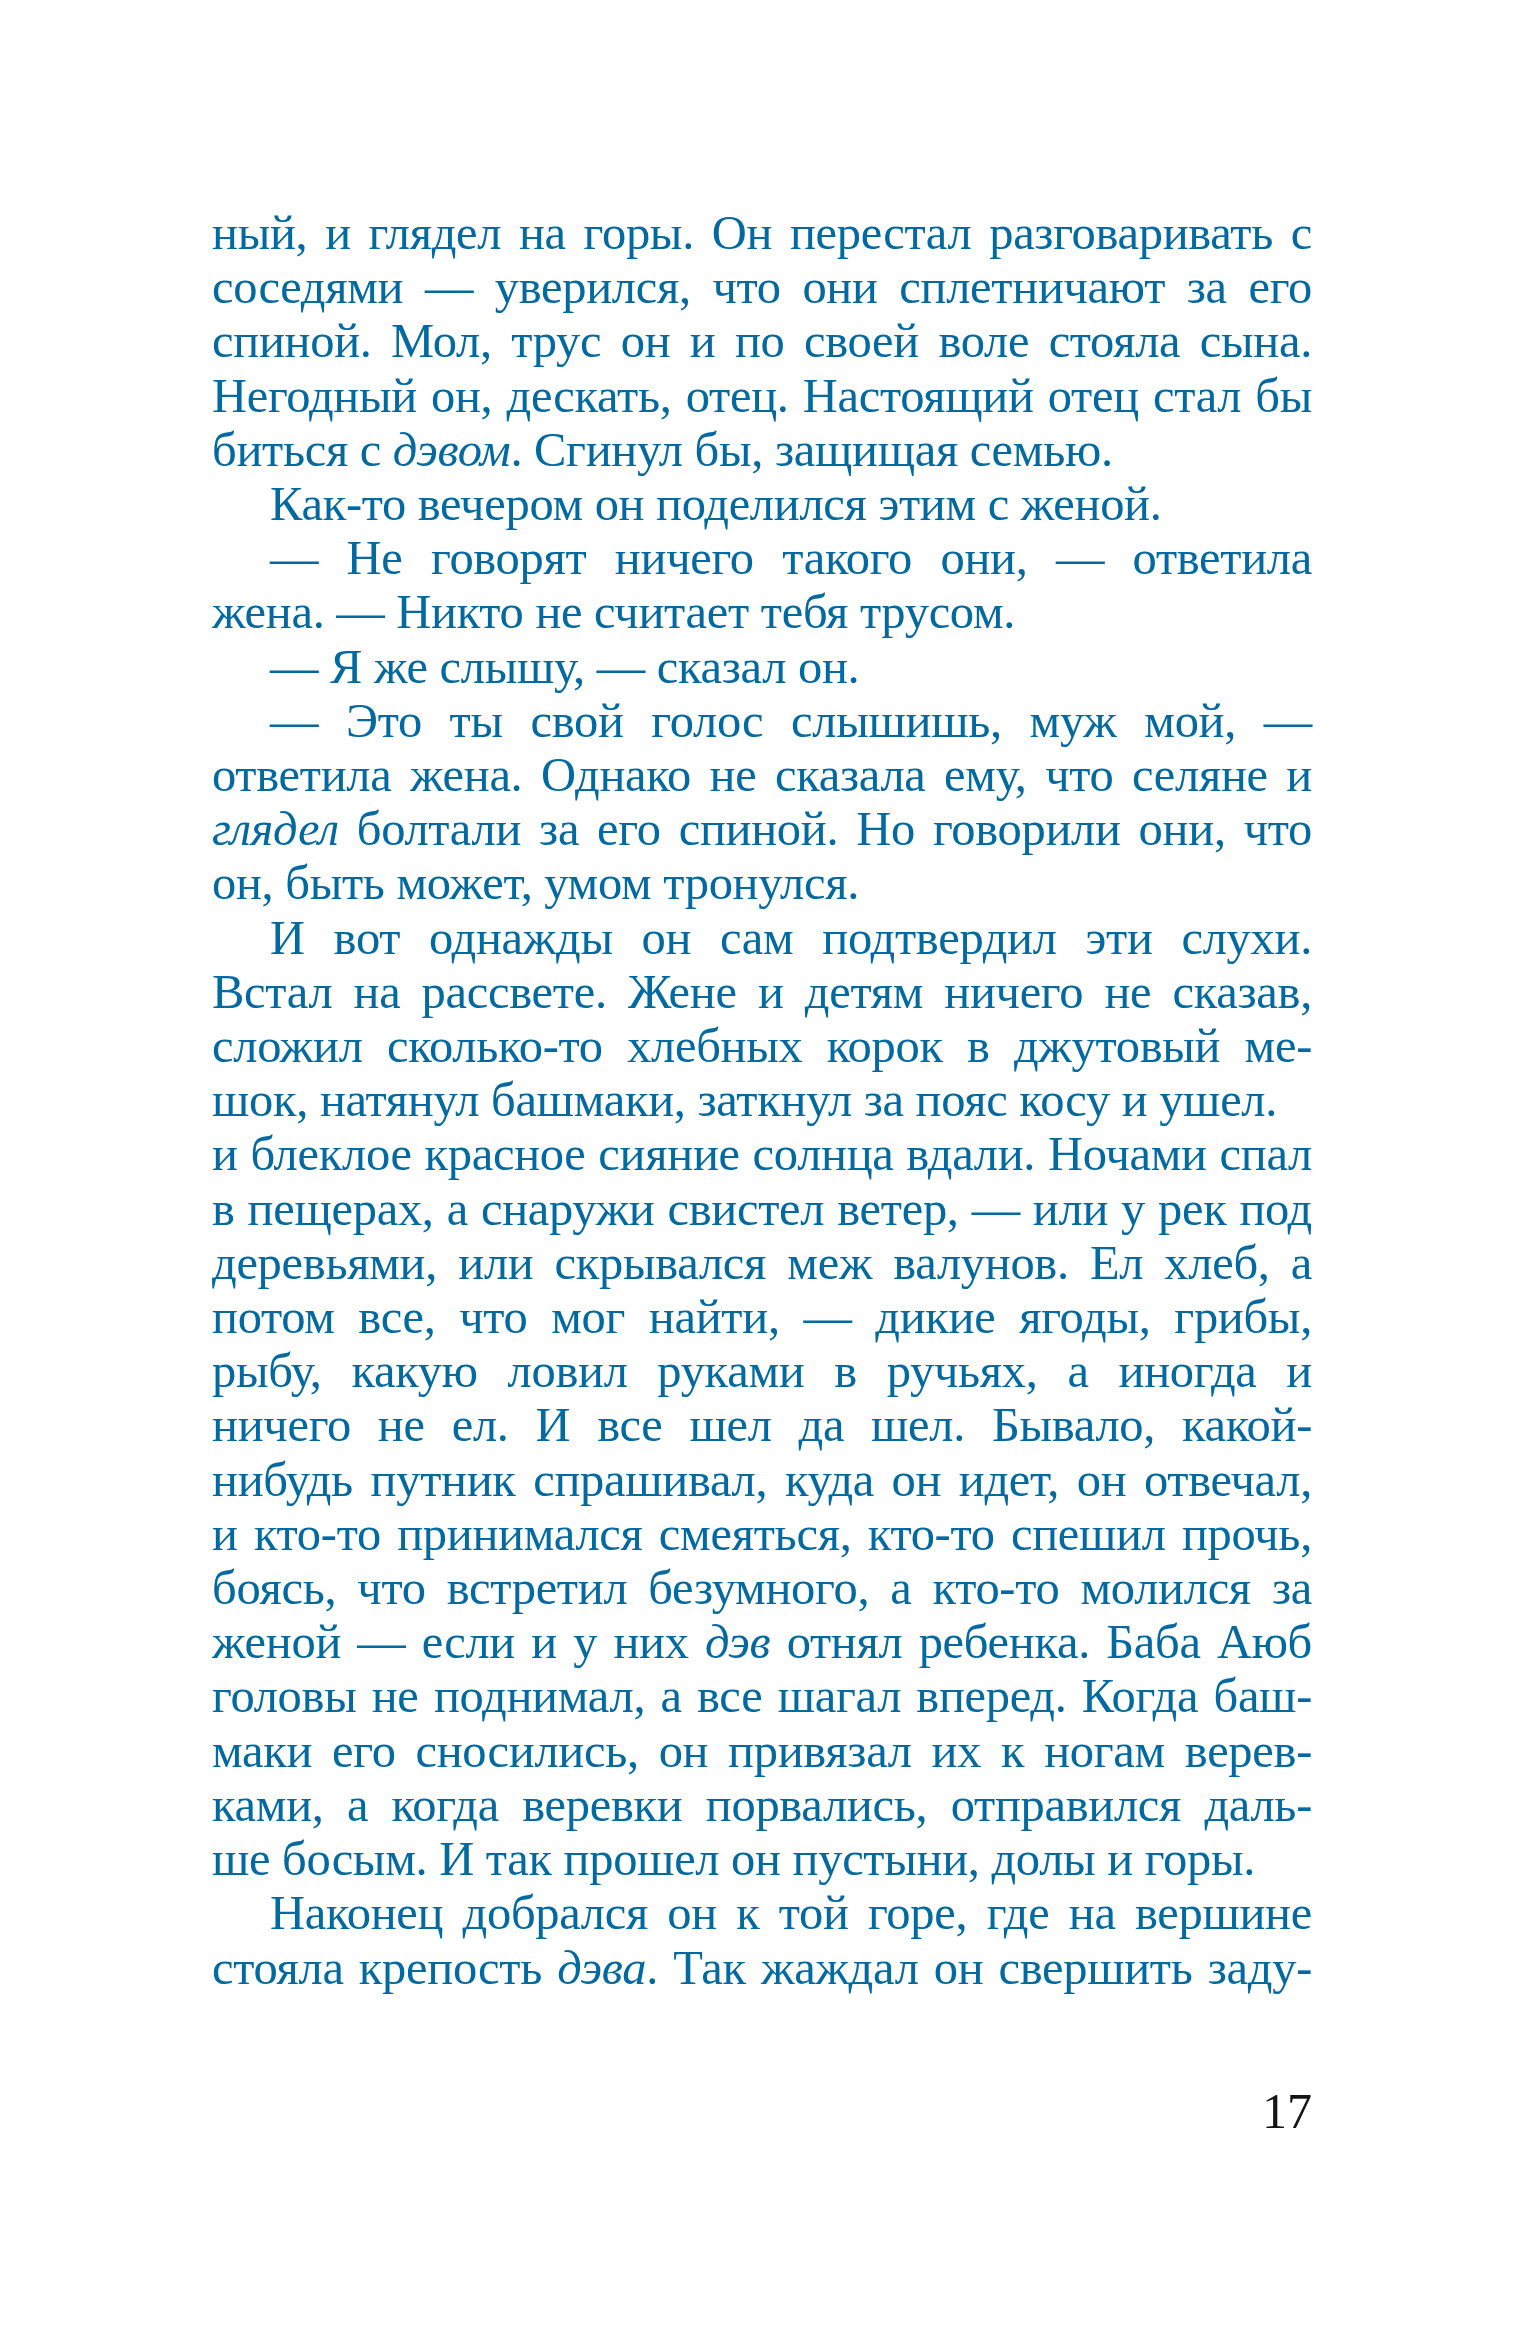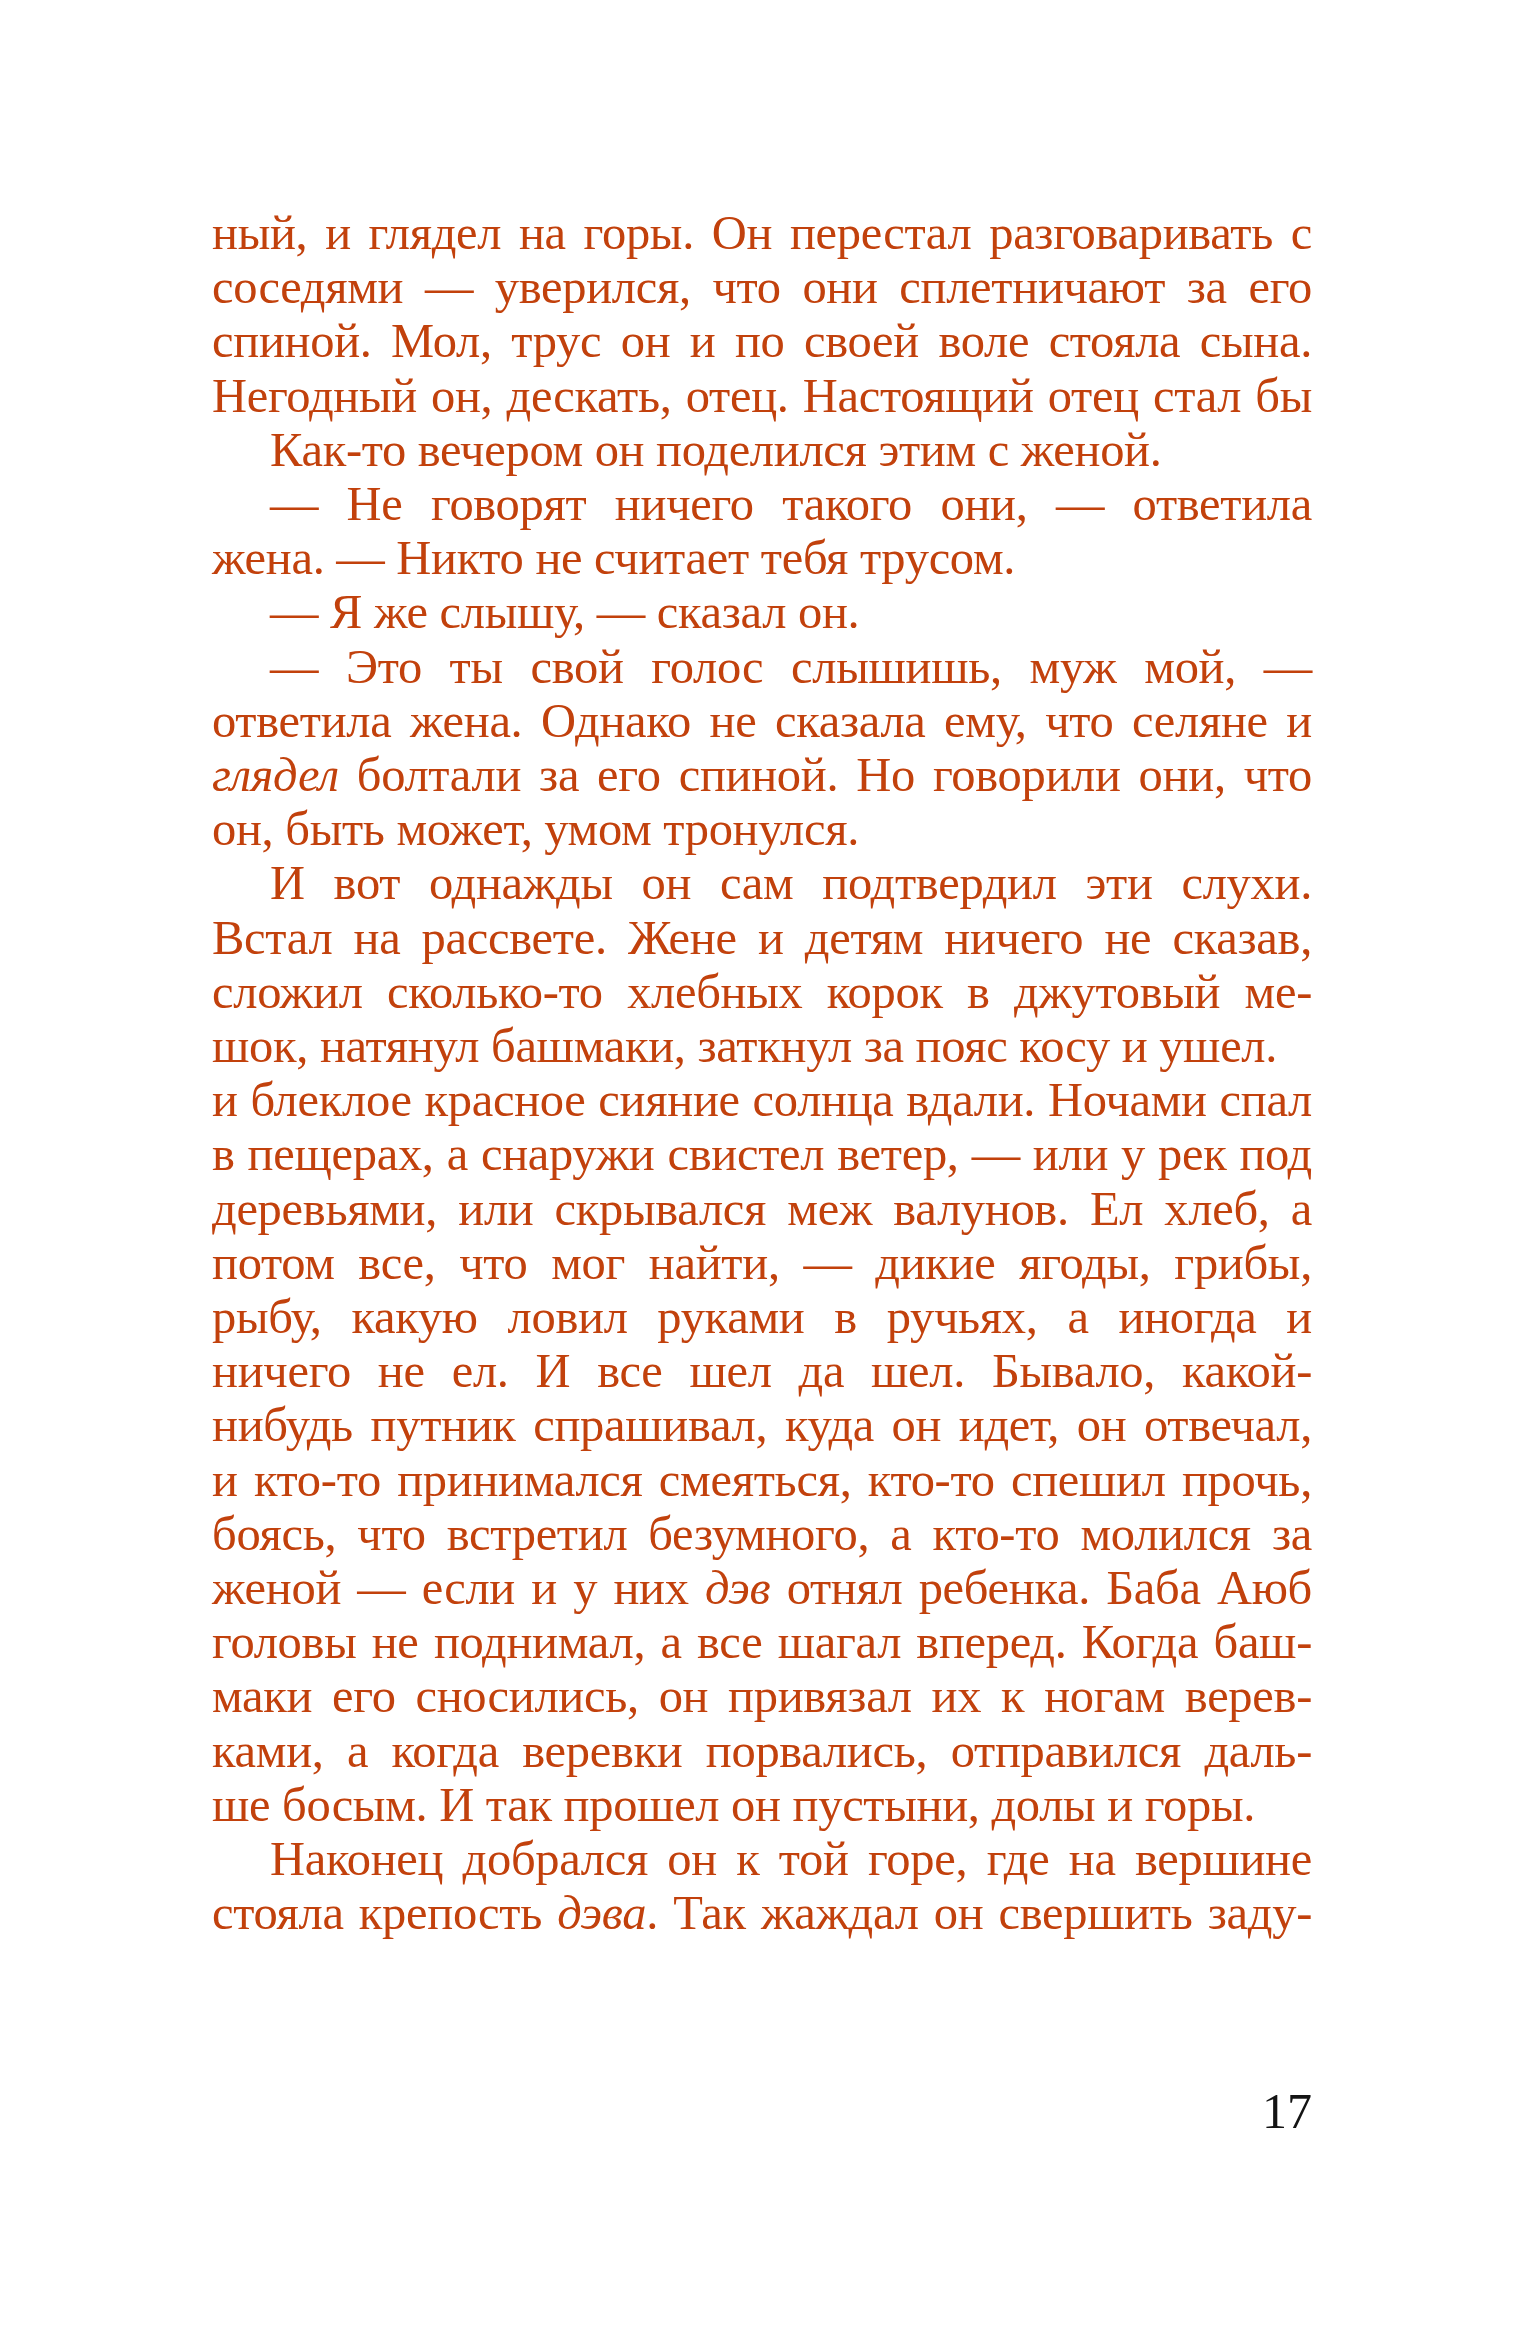--- a/index.html
+++ b/index.html
@@ -16,21 +16,21 @@
     font-family: "Liberation Serif", "DejaVu Serif", serif;
   }
   .text-block {
     position: absolute;
     left: 212px;
     top: 206px;
     width: 1100px;
     font-size: 48.5px;
     line-height: 54.2px;
     letter-spacing: -0.3px;
-    color: #c2410c;
+    color: #0369a1;
   }
   .line {
     text-align: left;
     text-justify: inter-word;
   }
   .line.just {
     text-align: justify;
     text-align-last: justify;
   }
   .line.indent {
@@ -52,20 +52,21 @@
 </style>
 </head>
 <body>
 
 <div class="page" style="background: rgb(255, 255, 255); color: rgb(20, 20, 20);">
   <div class="text-block" id="text-block">
       <div class="line just"><span>ный, и глядел на горы. Он перестал разговаривать с</span></div>
       <div class="line just"><span>соседями — уверился, что они сплетничают за его</span></div>
       <div class="line just"><span>спиной. Мол, трус он и по своей воле стояла сына.</span></div>
       <div class="line just"><span>Негодный он, дескать, отец. Настоящий отец стал бы</span></div>
+      <div class="line"><span>биться с </span><i>дэвом</i><span>. Сгинул бы, защищая семью.</span></div>
       <div class="line indent"><span>Как-то вечером он поделился этим с женой.</span></div>
       <div class="line just indent"><span>— Не говорят ничего такого они, — ответила</span></div>
       <div class="line"><span>жена. — Никто не считает тебя трусом.</span></div>
       <div class="line indent"><span>— Я же слышу, — сказал он.</span></div>
       <div class="line just indent"><span>— Это ты свой голос слышишь, муж мой, —</span></div>
       <div class="line just"><span>ответила жена. Однако не сказала ему, что селяне и</span></div>
       <div class="line just"><i>глядел</i><span> болтали за его спиной. Но говорили они, что</span></div>
       <div class="line"><span>он, быть может, умом тронулся.</span></div>
       <div class="line just indent"><span>И вот однажды он сам подтвердил эти слухи.</span></div>
       <div class="line just"><span>Встал на рассвете. Жене и детям ничего не сказав,</span></div>

